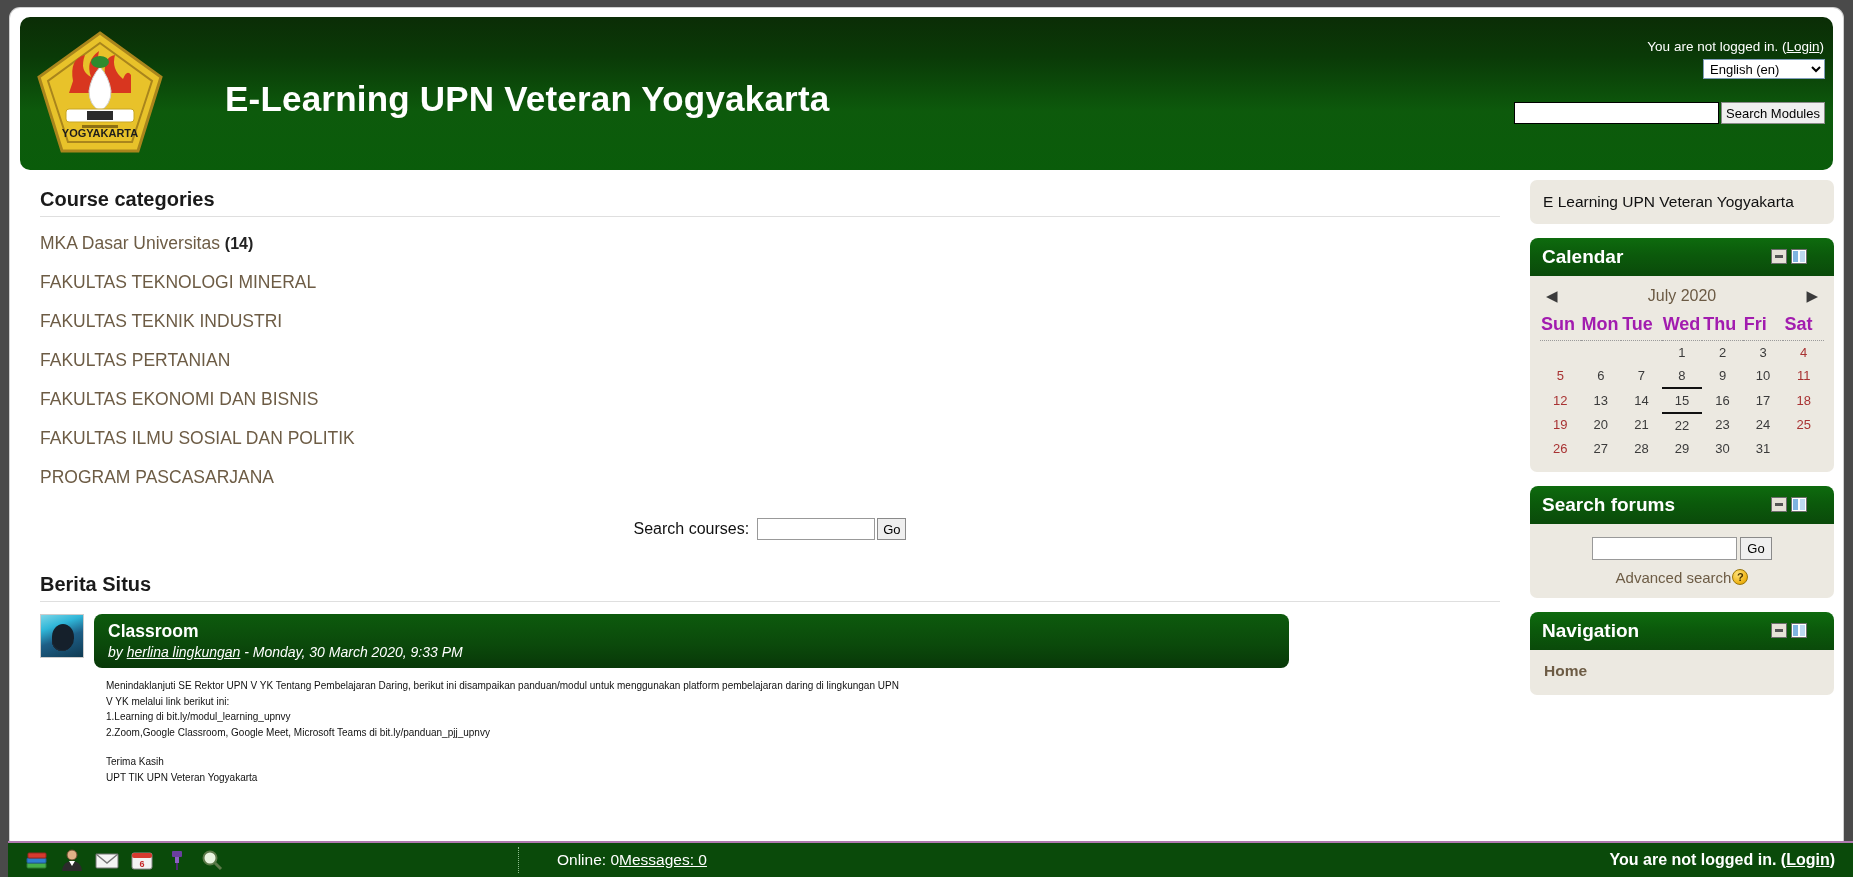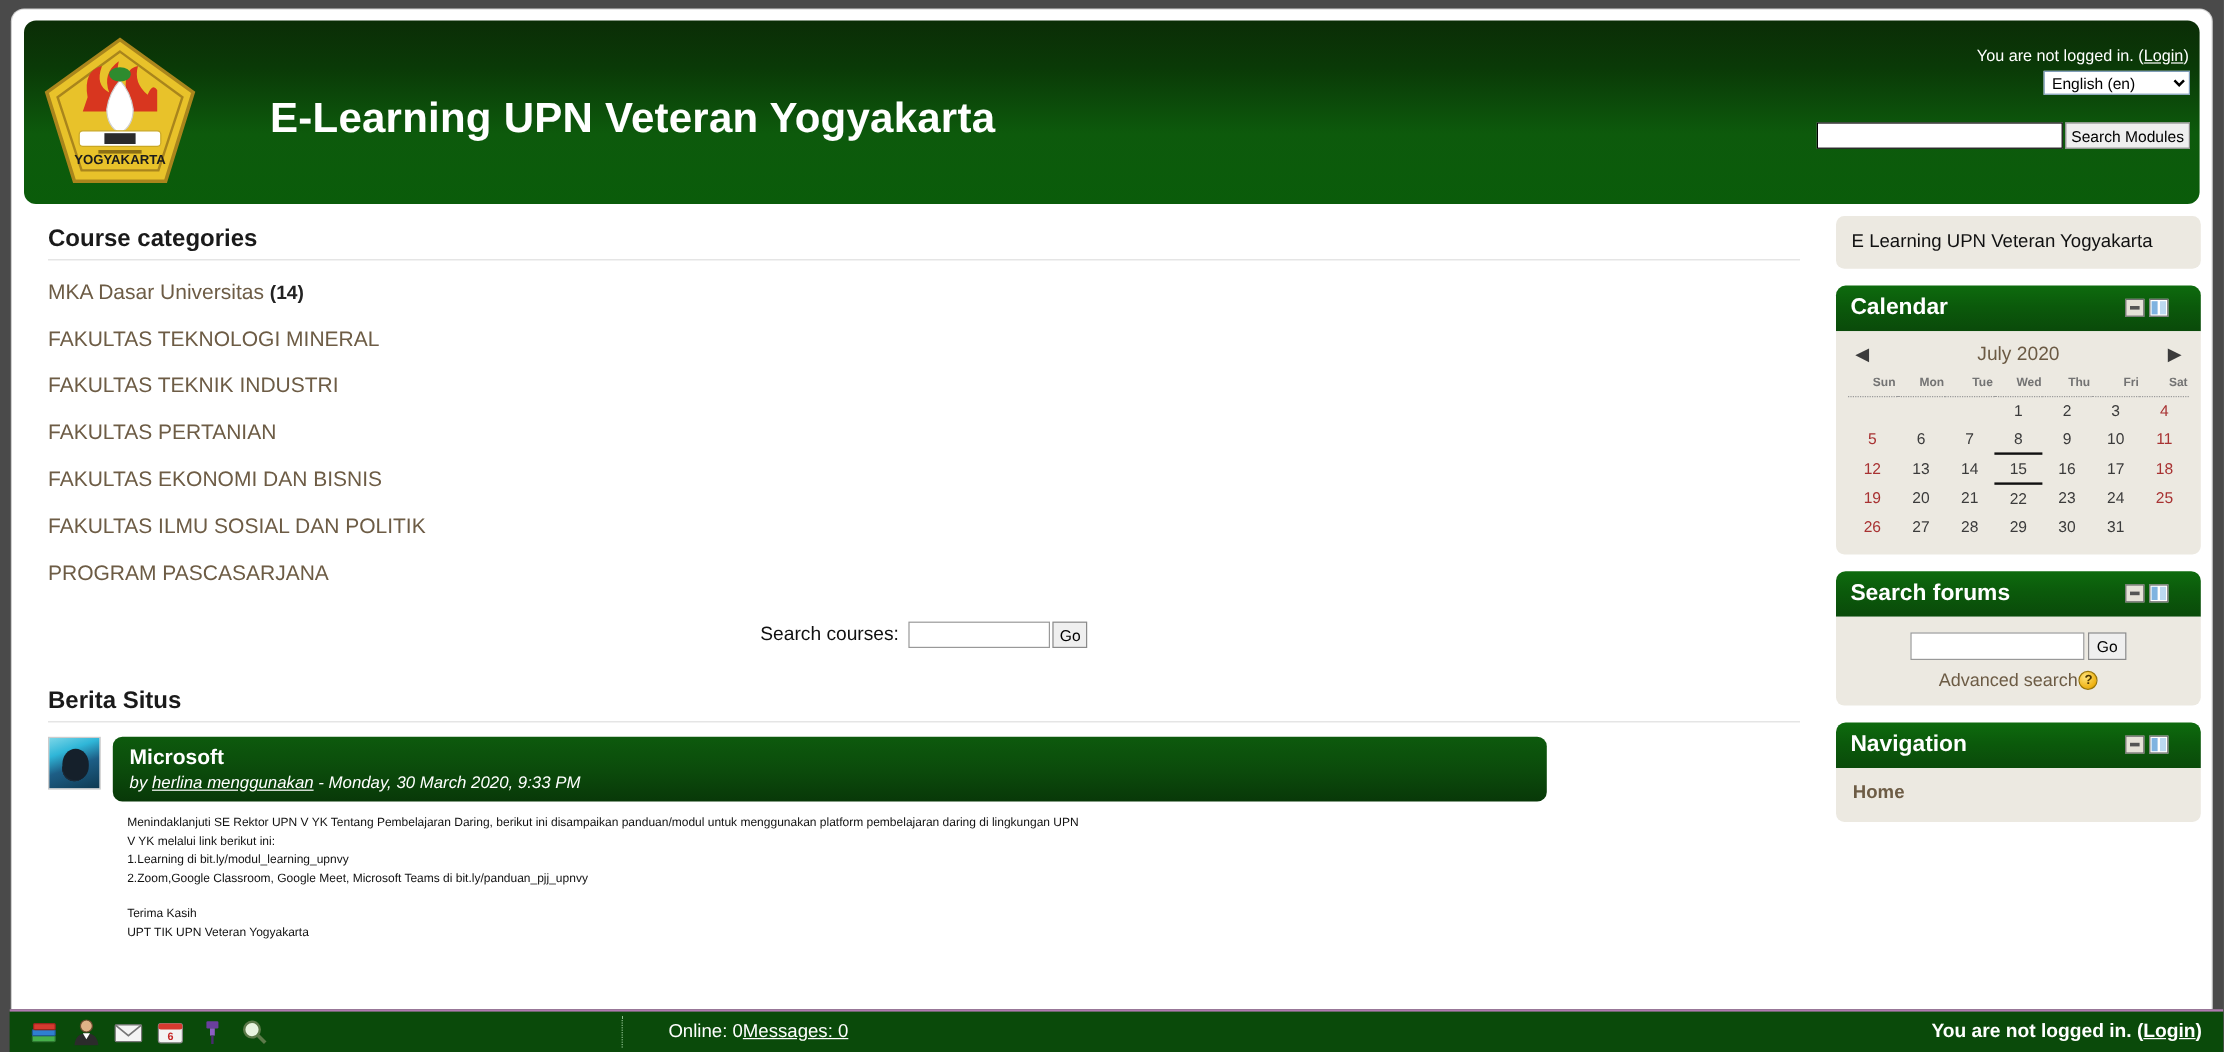--- a/index.html
+++ b/index.html
@@ -283,26 +283,26 @@
     line-height: 1;
   }
   .cal-month {
     flex: 1;
     text-align: center;
     font-size: 16px;
     color: #6b5a44;
   }
   table.cal { width: 100%; border-collapse: collapse; }
   table.cal th {
-    font-size: 10px;
-    color: #737373;
+    font-size: 18px;
+    color: #a21caf;
     font-weight: bold;
     padding-bottom: 5px;
     border-bottom: 1px dotted #9a9a9a;
-    text-align: right;
+    text-align: left;
   }
   table.cal td {
     font-size: 13px;
     color: #3b3b3b;
     text-align: center;
     padding: 4px 0;
     width: 14.28%;
   }
   table.cal td.weekend { color: #a83232; }
   table.cal td.today {
@@ -480,24 +480,24 @@
           <input class="search-courses-input" type="text" value="" style="">
           <button class="go-btn">Go</button>
         </div>
 
         <div class="news-title">Berita Situs</div>
 
         <div class="post">
           <div class="post-avatar"></div>
           <div class="post-body">
             <div class="post-head">
-              <div class="post-subject">Microsoft</div>
+              <div class="post-subject">Classroom</div>
               <div class="post-byline">
                 <span>by</span>
-                <a href="#">herlina menggunakan</a>
+                <a href="#">herlina lingkungan</a>
                 <span>- Monday, 30 March 2020, 9:33 PM</span>
               </div>
             </div>
             <div class="post-text">
               <p>Menindaklanjuti SE Rektor UPN V YK Tentang Pembelajaran Daring, berikut ini disampaikan panduan/modul untuk menggunakan platform pembelajaran daring di lingkungan UPN</p>
               <p>V YK melalui link berikut ini:</p>
               <p>1.Learning di bit.ly/modul_learning_upnvy</p>
               <p>2.Zoom,Google Classroom, Google Meet, Microsoft Teams di bit.ly/panduan_pjj_upnvy</p>
               <div class="spacer"></div>
               <p>Terima Kasih</p>

